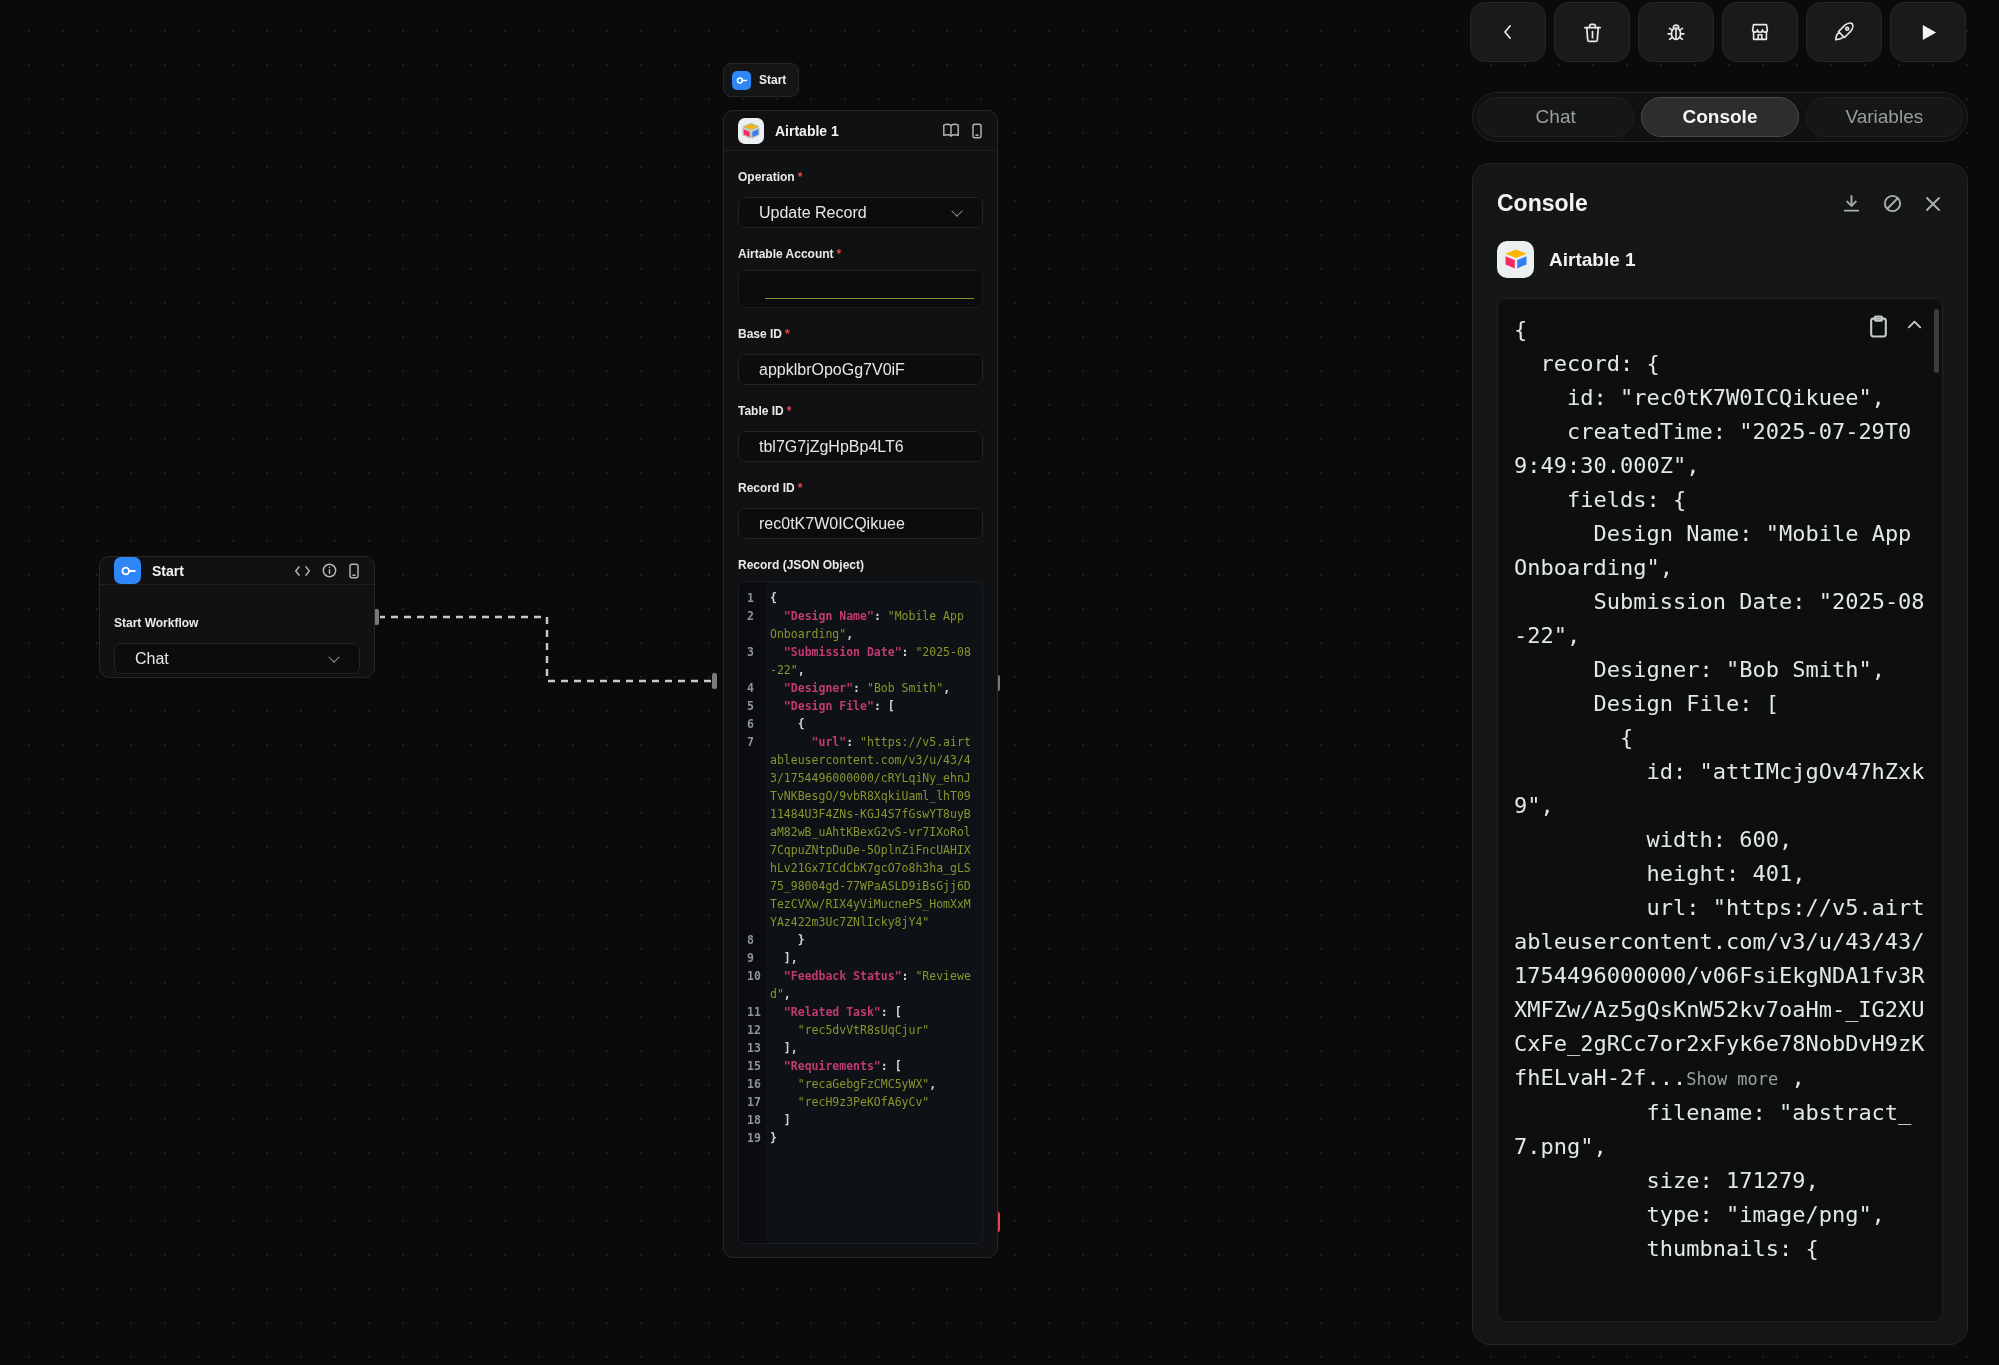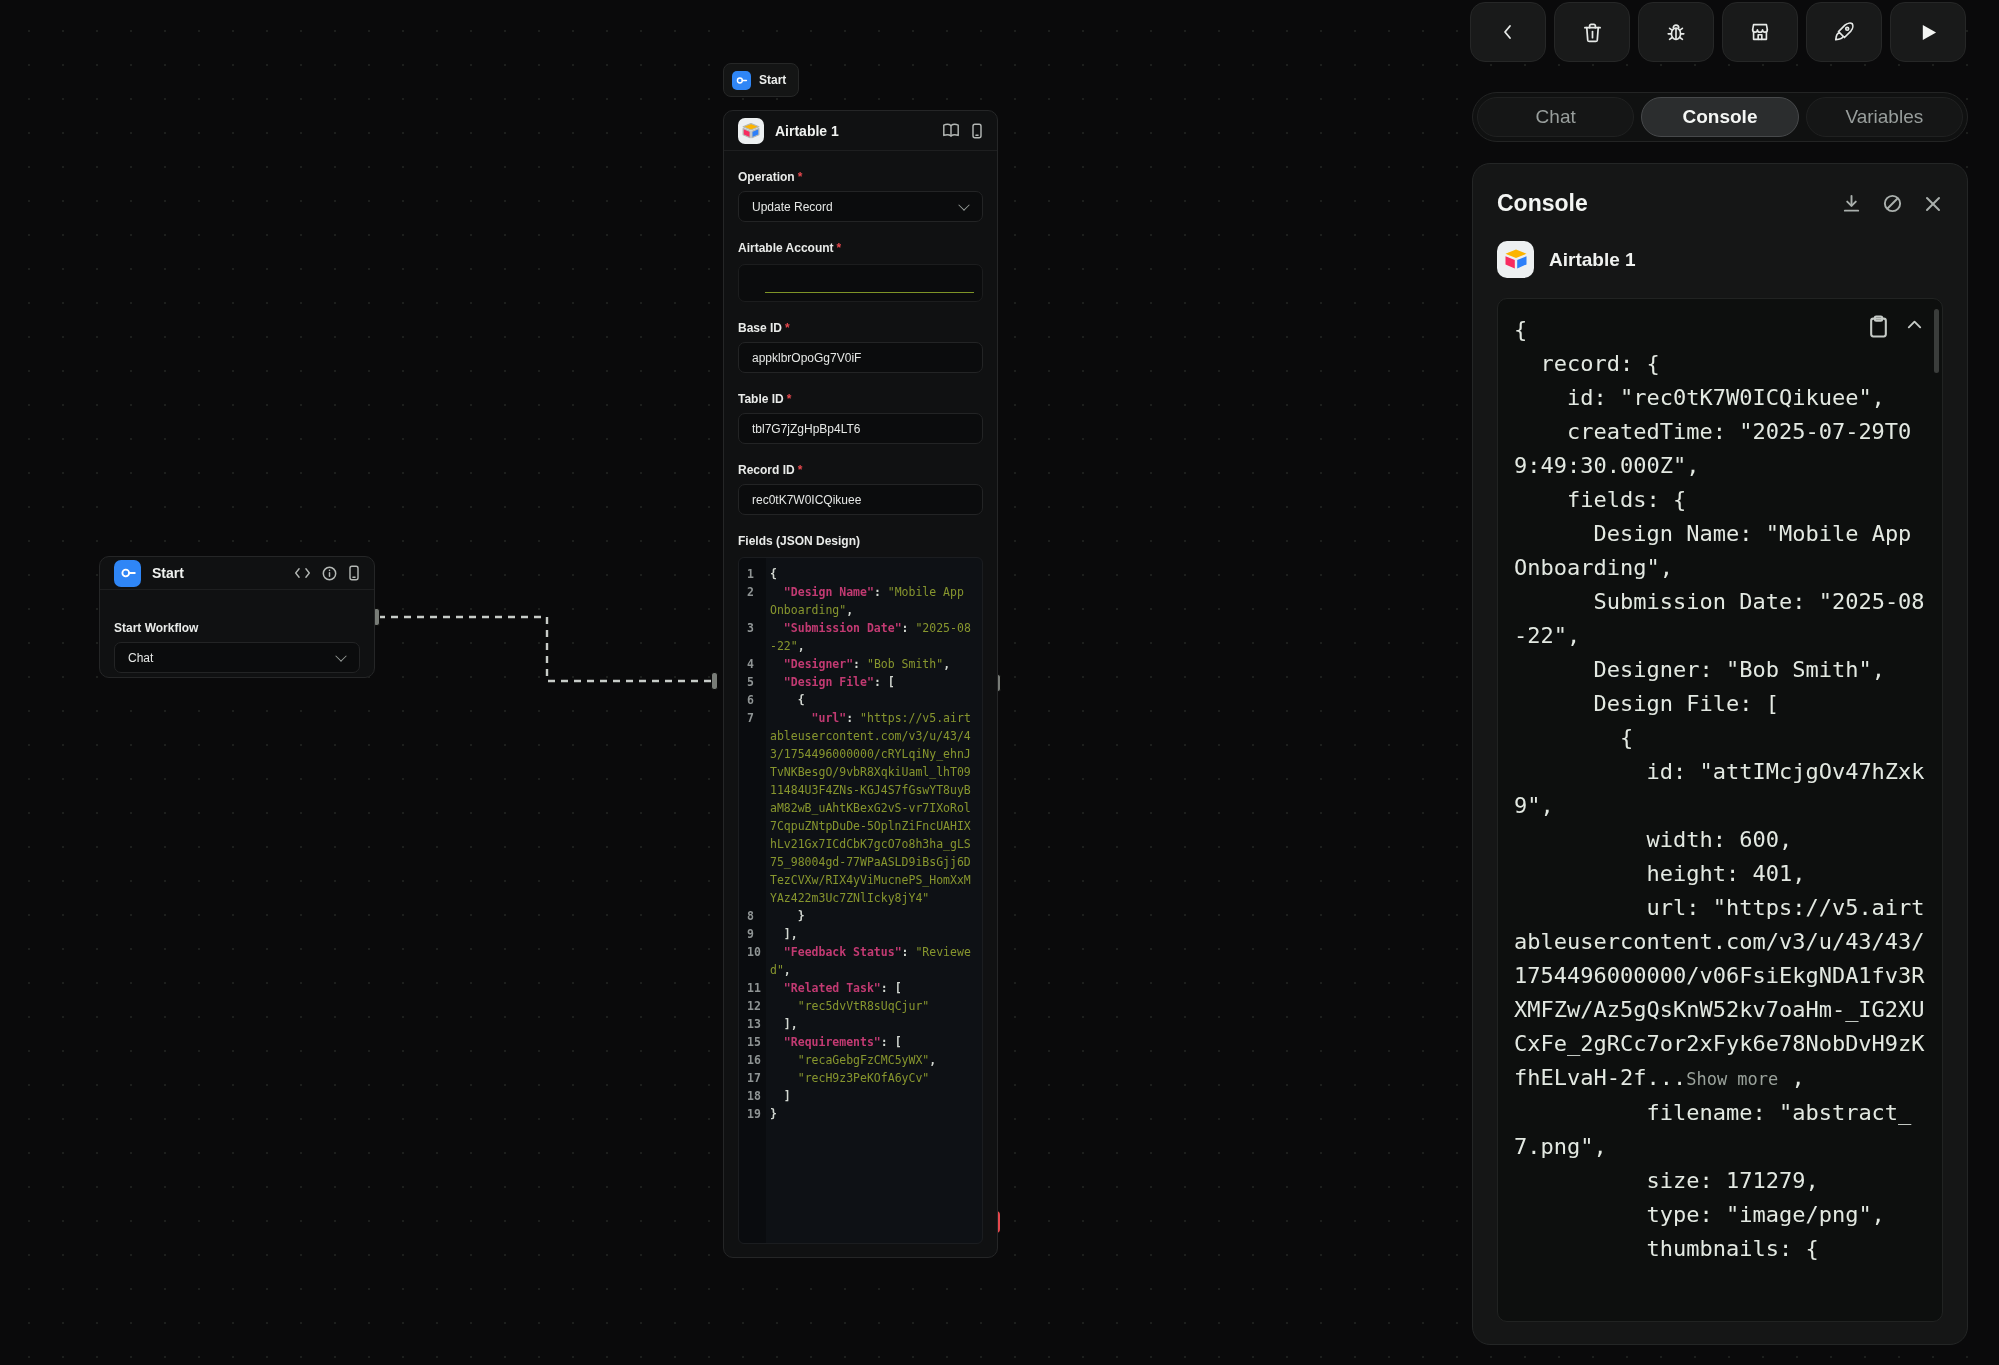--- a/index.html
+++ b/index.html
@@ -73,22 +73,22 @@
   .node {
     position:absolute; background:#101112; border:1px solid #252627; border-radius:10px;
     display:flex; flex-direction:column;
   }
   .node-header { height:40px; display:flex; align-items:center; padding:0 14px; gap:11px; border-bottom:1px solid #1e1f20; }
   .node-title { font-size:14px; font-weight:700; color:#f0f2f0; flex:1; }
   .node-header svg { stroke:#b4b8b5; fill:none; stroke-width:1.6; stroke-linecap:round; stroke-linejoin:round; cursor:pointer; }
   .field-label { font-size:12px; font-weight:700; color:#e9ebe9; margin-top:19px; }
   .req { color:#e5484d; margin-left:3px; }
   .input-box {
-    margin-top:7px; height:31px; background:#0b0c0d; border:1px solid #232425; border-radius:7px;
-    display:flex; align-items:center; padding:0 13px; font-size:12px; color:#e6e8e6; cursor:text;
+    margin-top:13px; height:31px; background:#0b0c0d; border:1px solid #232425; border-radius:7px;
+    display:flex; align-items:center; padding:0 20px; font-size:16px; color:#e6e8e6; cursor:text;
   }
   .select-box { cursor:pointer; }
   .select-box .chev { margin-left:auto; }
   .chev { width:10px; height:10px; border-right:1.6px solid #9ba09d; border-bottom:1.6px solid #9ba09d; transform:rotate(45deg) scale(0.8); margin-top:-4px; }
   .account-box { margin-top:9px; height:38px; background:#0b0c0d; border:1px solid #1c1d1e; border-radius:7px; position:relative; cursor:pointer; }
   .account-underline { position:absolute; left:26px; right:8px; bottom:8px; height:1.5px; background:#7e9427; }
 
   
   .airtable-node { left:723px; top:110px; width:275px; height:1148px; }
   .airtable-node .body { padding:0 14px; display:flex; flex-direction:column; flex:1; }
@@ -216,21 +216,21 @@
     <div class="field-label"><span>Table ID</span><span class="req">*</span></div>
     <div class="input-box">
         <span>tbl7G7jZgHpBp4LT6</span>
       </div>
 
     <div class="field-label"><span>Record ID</span><span class="req">*</span></div>
     <div class="input-box">
         <span>rec0tK7W0ICQikuee</span>
       </div>
 
-    <div class="field-label">Fields (JSON Design)</div>
+    <div class="field-label">Record (JSON Object)</div>
     <div class="code-editor" id="code-editor">
         <div class="code-line">
           <span class="ln">1</span>
           <span class="lc"><span class="tk-p">{</span></span>
         </div>
         <div class="code-line">
           <span class="ln">2</span>
           <span class="lc"><span class="tk-p">  </span><span class="tk-k">"Design Name"</span><span class="tk-p">: </span><span class="tk-s">"Mobile App Onboarding"</span><span class="tk-p">,</span></span>
         </div>
         <div class="code-line">

